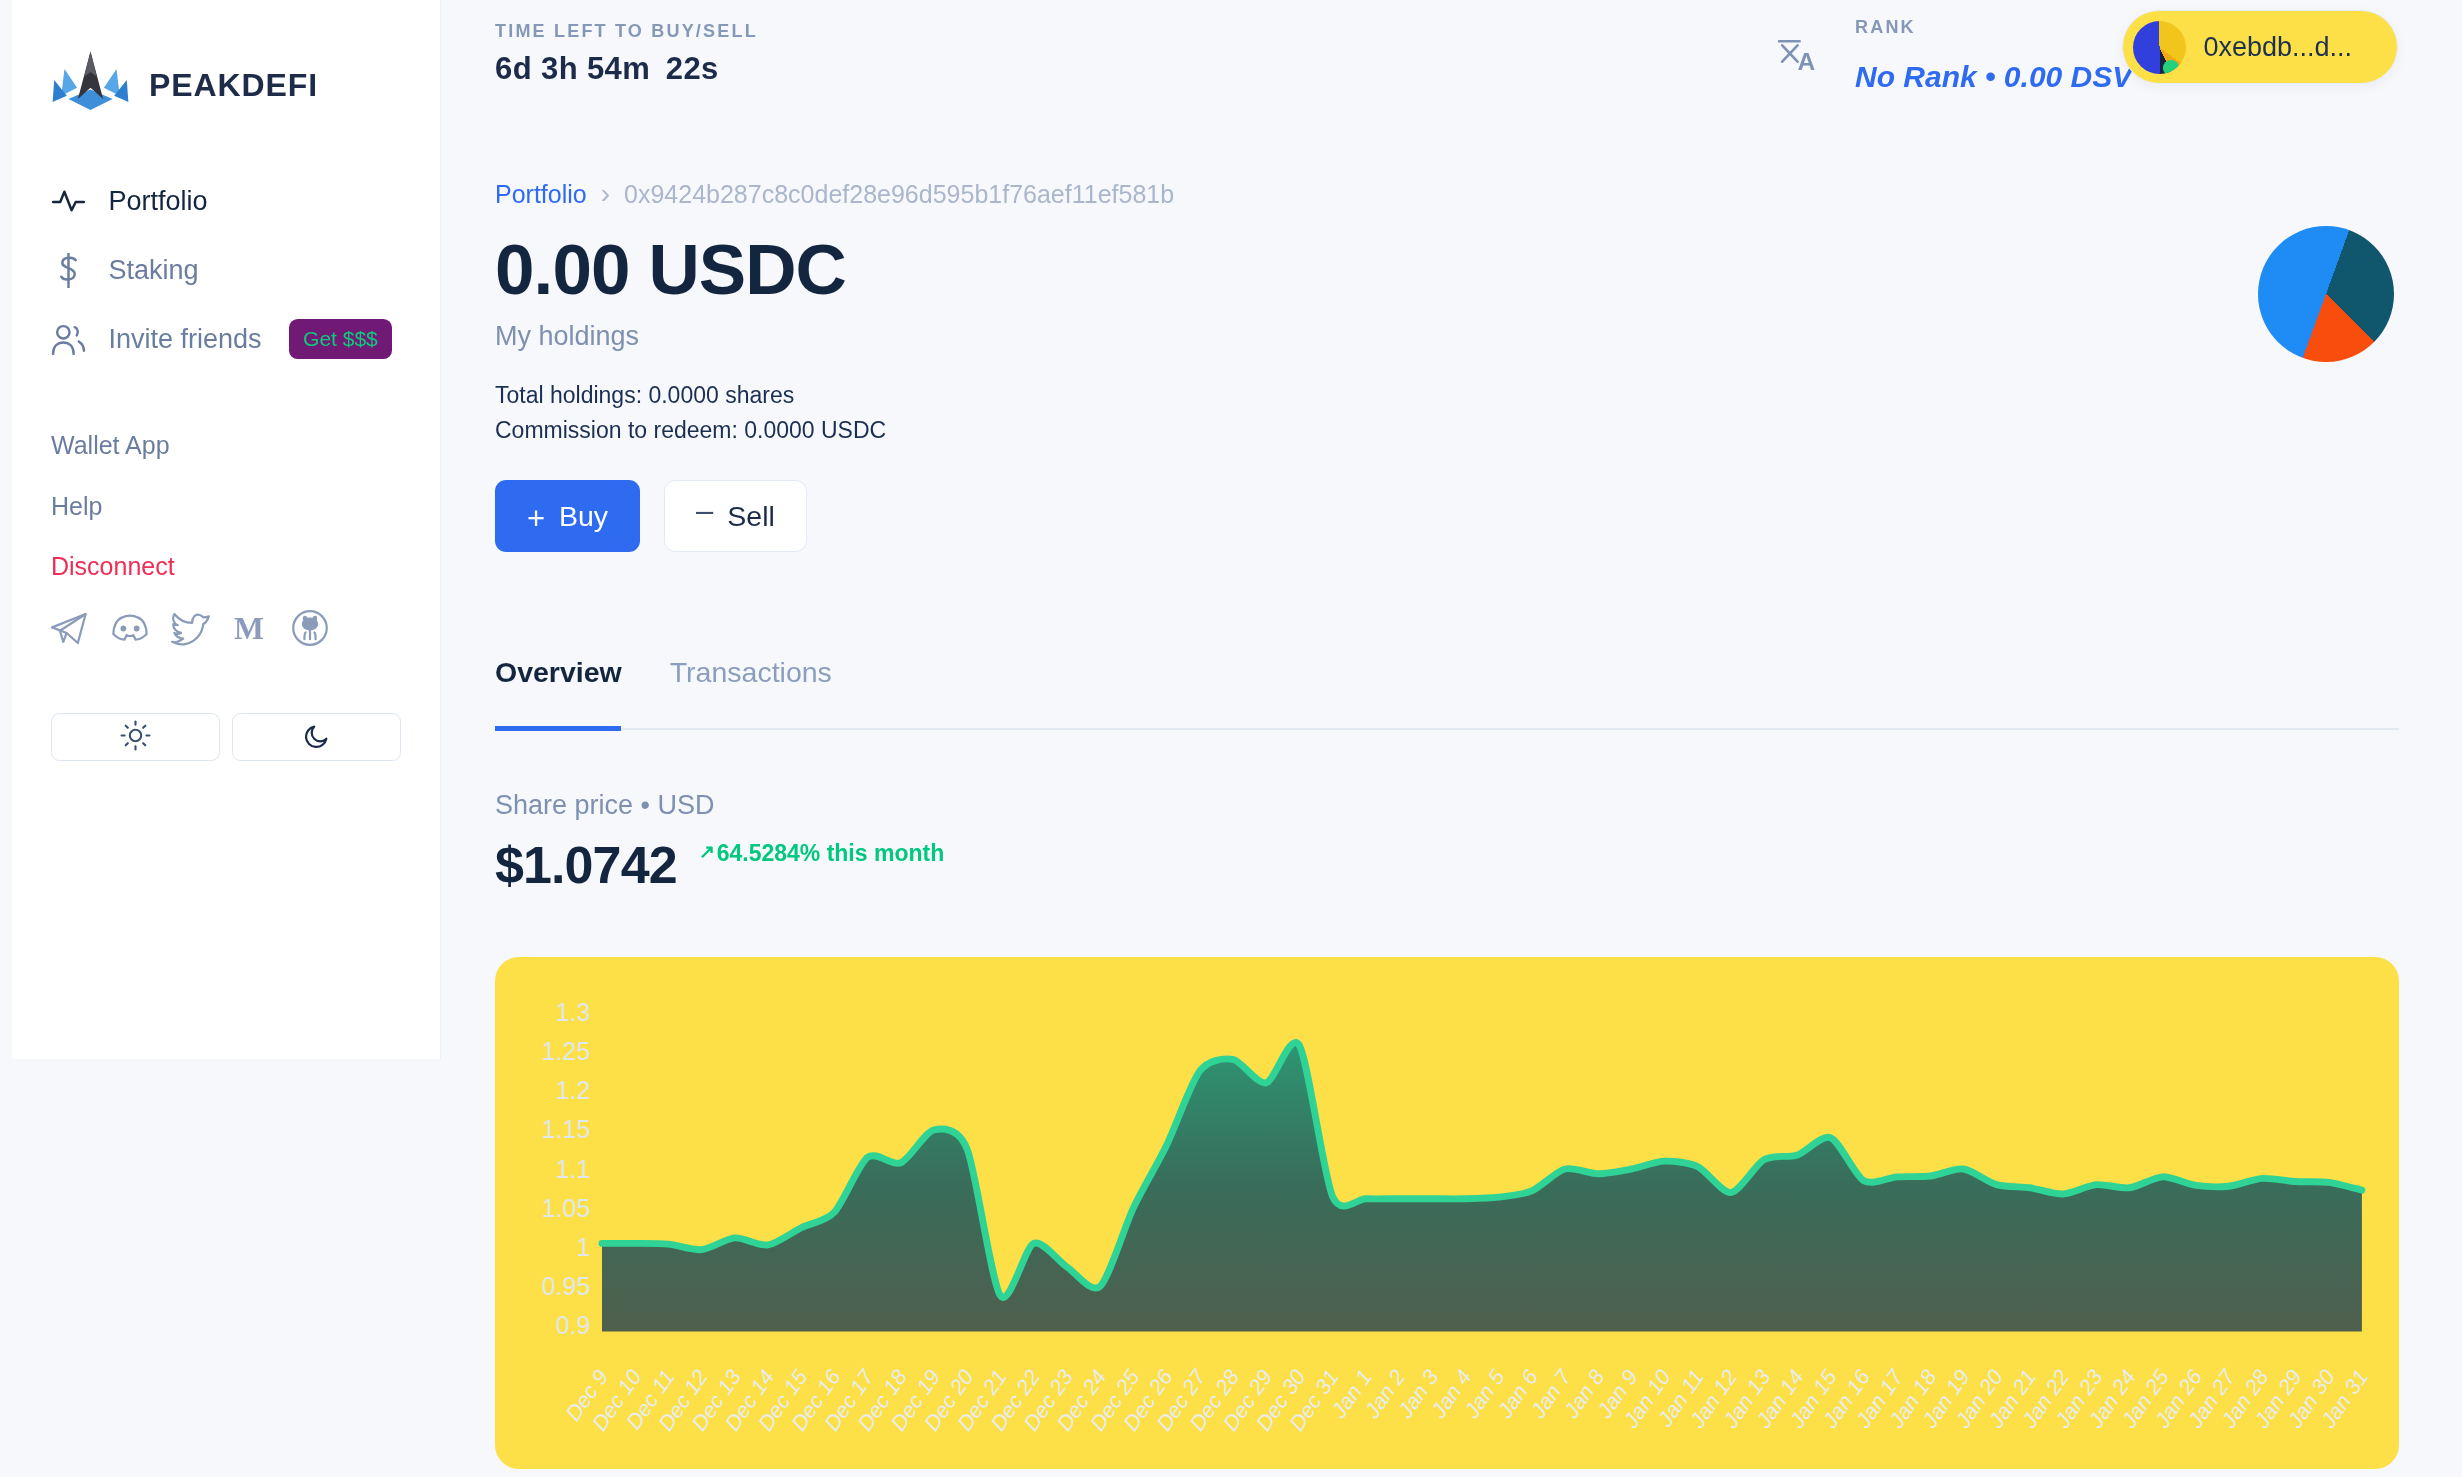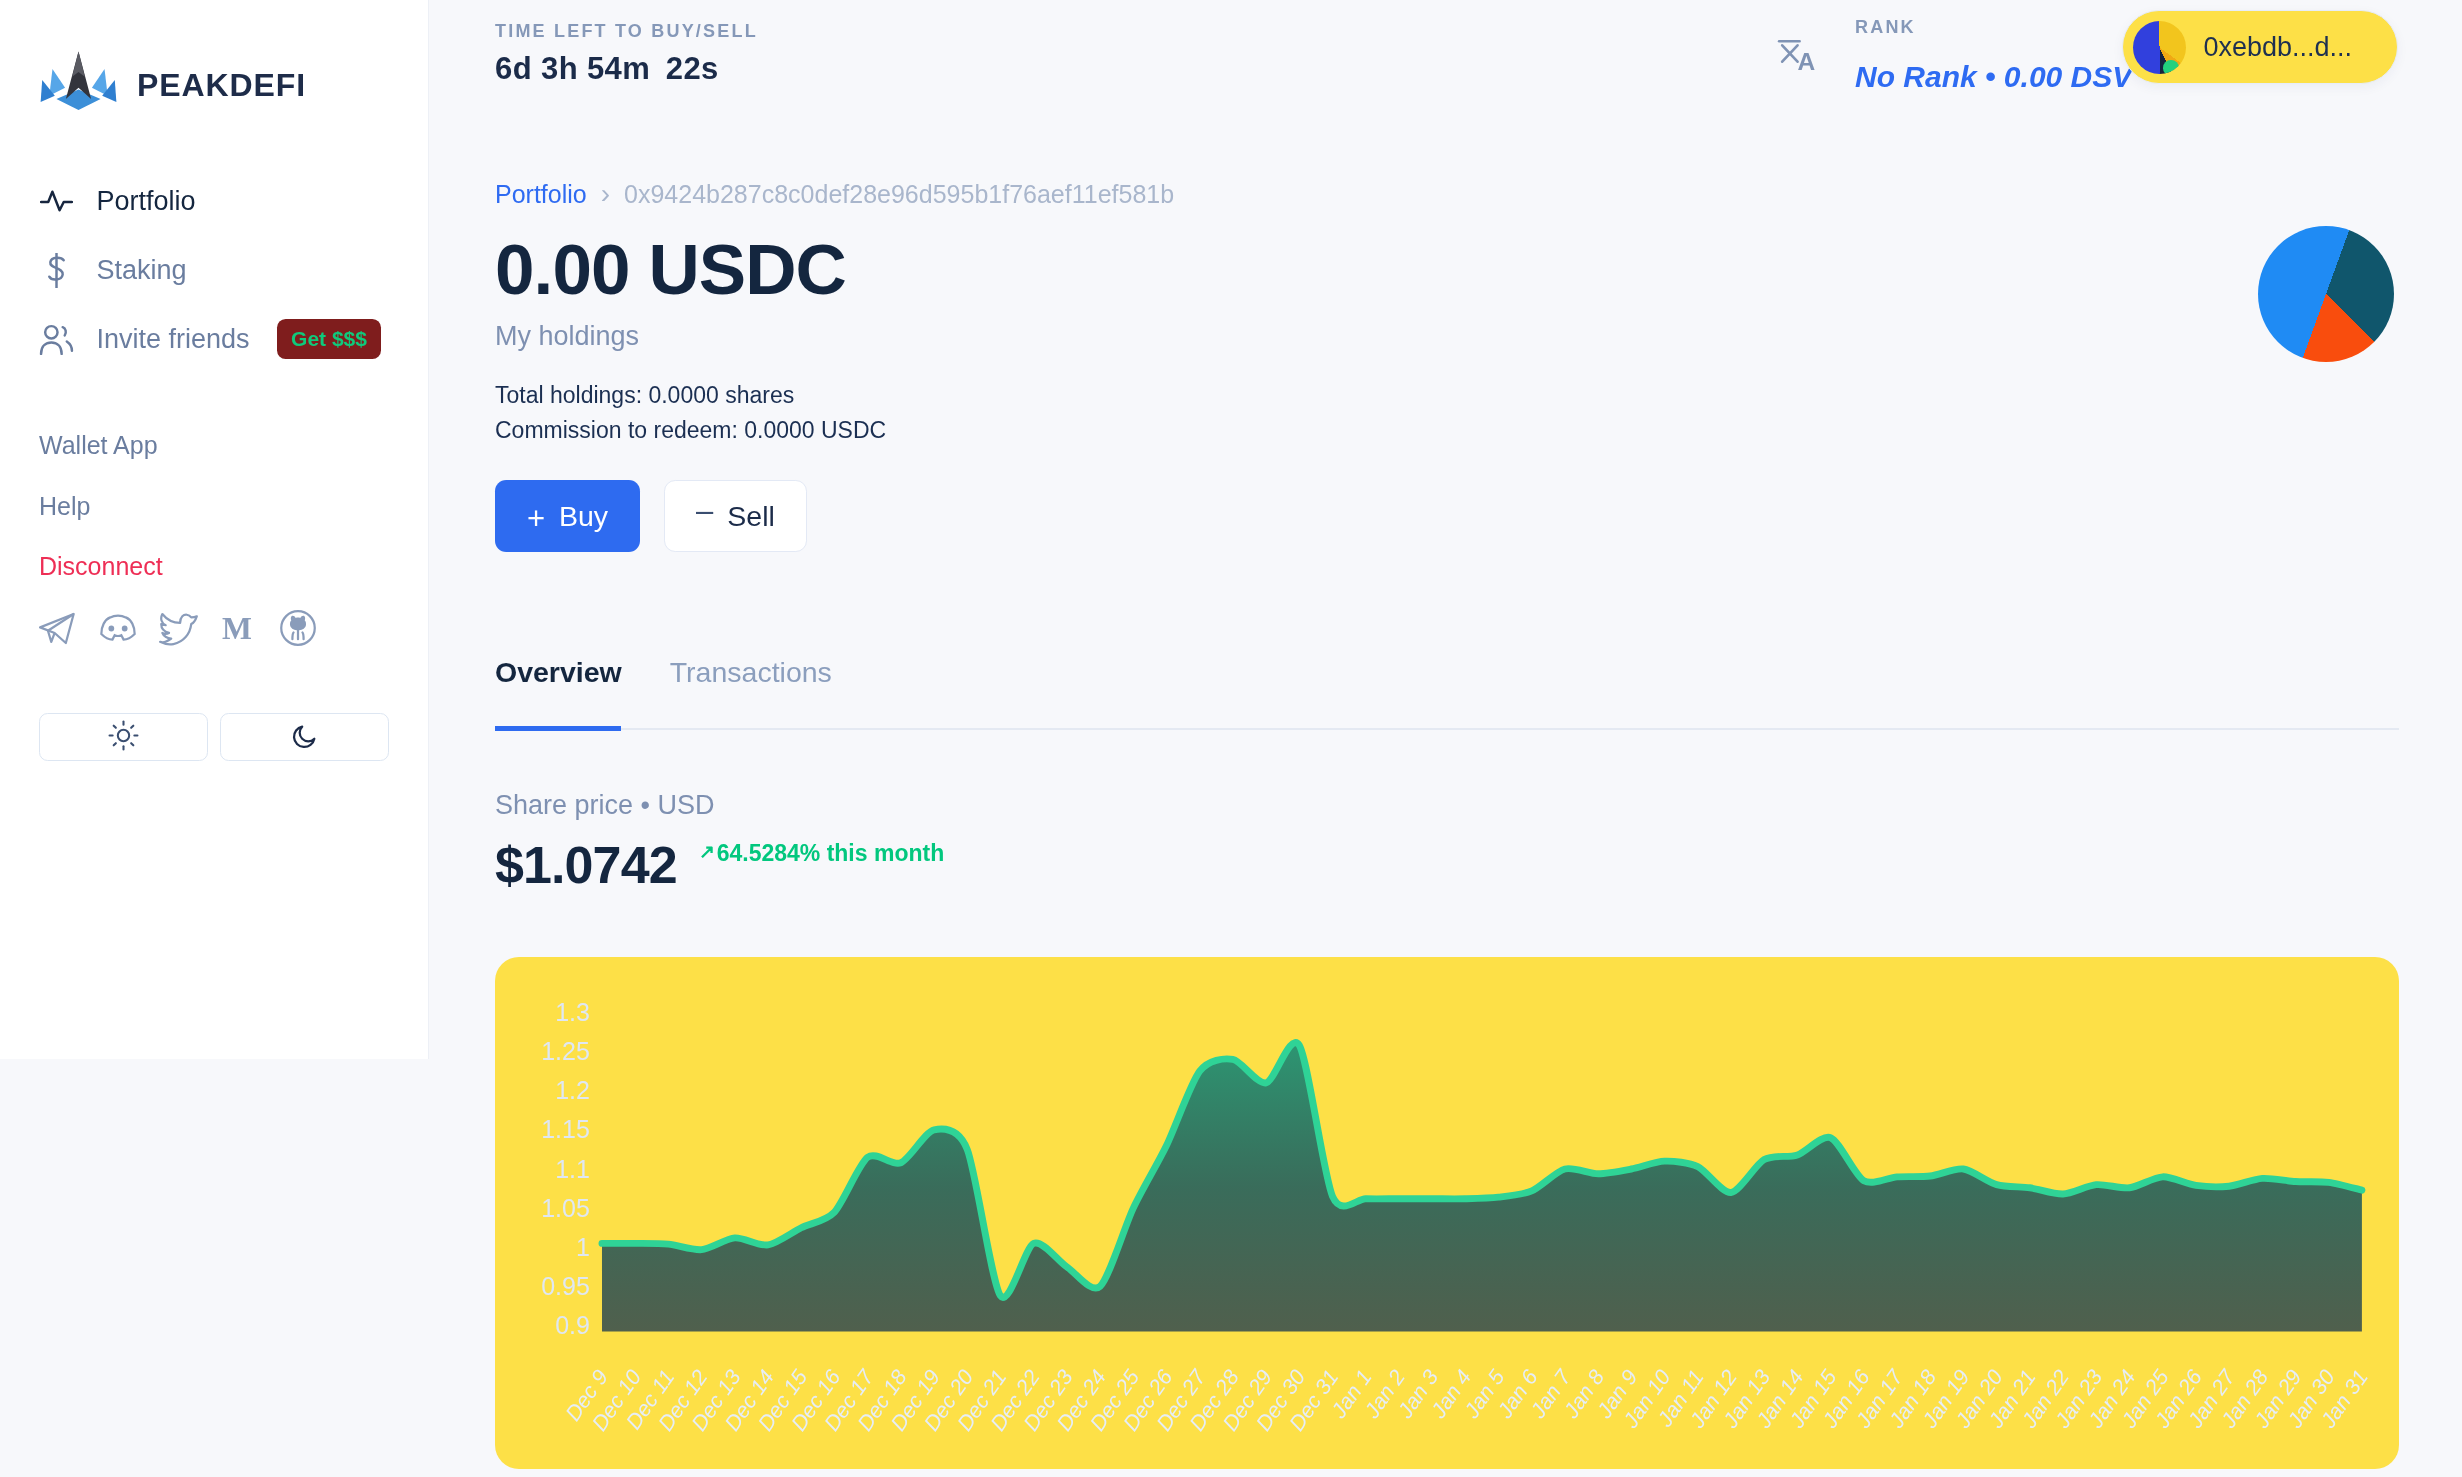--- a/index.html
+++ b/index.html
@@ -4,35 +4,35 @@
 <style>
   * { margin:0; padding:0; box-sizing:border-box; }
   html,body { width:2462px; height:1477px; overflow:hidden; }
   body {
     font-family:"Liberation Sans", sans-serif;
     background:#f7f8fb;
     color:#17263f;
   }
   
   .sidebar {
-    position:absolute; left:0; top:0; width:429px; height:1059px;
+    position:absolute; left:12px; top:0; width:429px; height:1059px;
     background:#ffffff; border-right:1.7px solid #edf0f6;
   }
   .logo-row { position:absolute; left:39px; top:50px; display:flex; align-items:center; gap:19px; }
   .logo-mark { width:79px; height:71px; }
   .logo-text { font-size:32px; font-weight:600; letter-spacing:0.9px; color:#1e2c49; }
 
   .nav-item {
     position:absolute; left:39px; display:flex; align-items:center; gap:22.4px;
     font-size:27px; color:#6a7d9f; cursor:pointer; height:48px;
   }
   .nav-item .nicon { width:35px; display:flex; justify-content:center; }
   .nav-item.active { color:#14263f; font-weight:500; }
   .badge {
-    background:#7f1d1d; color:#0fc97b; font-size:21px; font-weight:700;
+    background:#701a75; color:#0fc97b; font-size:21px; font-weight:400;
     padding:7.8px 14px; border-radius:8.6px; margin-left:5.2px;
   }
   .side-link { position:absolute; left:39px; font-size:25px; color:#6a7d9f; cursor:pointer; }
   .side-link.danger { color:#ee2e55; }
   .social-row { position:absolute; left:39px; top:609px; display:flex; gap:21px; align-items:center; }
   .social-row svg { display:block; }
   .theme-row { position:absolute; left:39px; top:713px; display:flex; gap:12px; }
   .theme-btn {
     width:169px; height:48px; background:#fff; border:1.7px solid #dde6f2; border-radius:8.6px;
     display:flex; align-items:center; justify-content:center; cursor:pointer;

